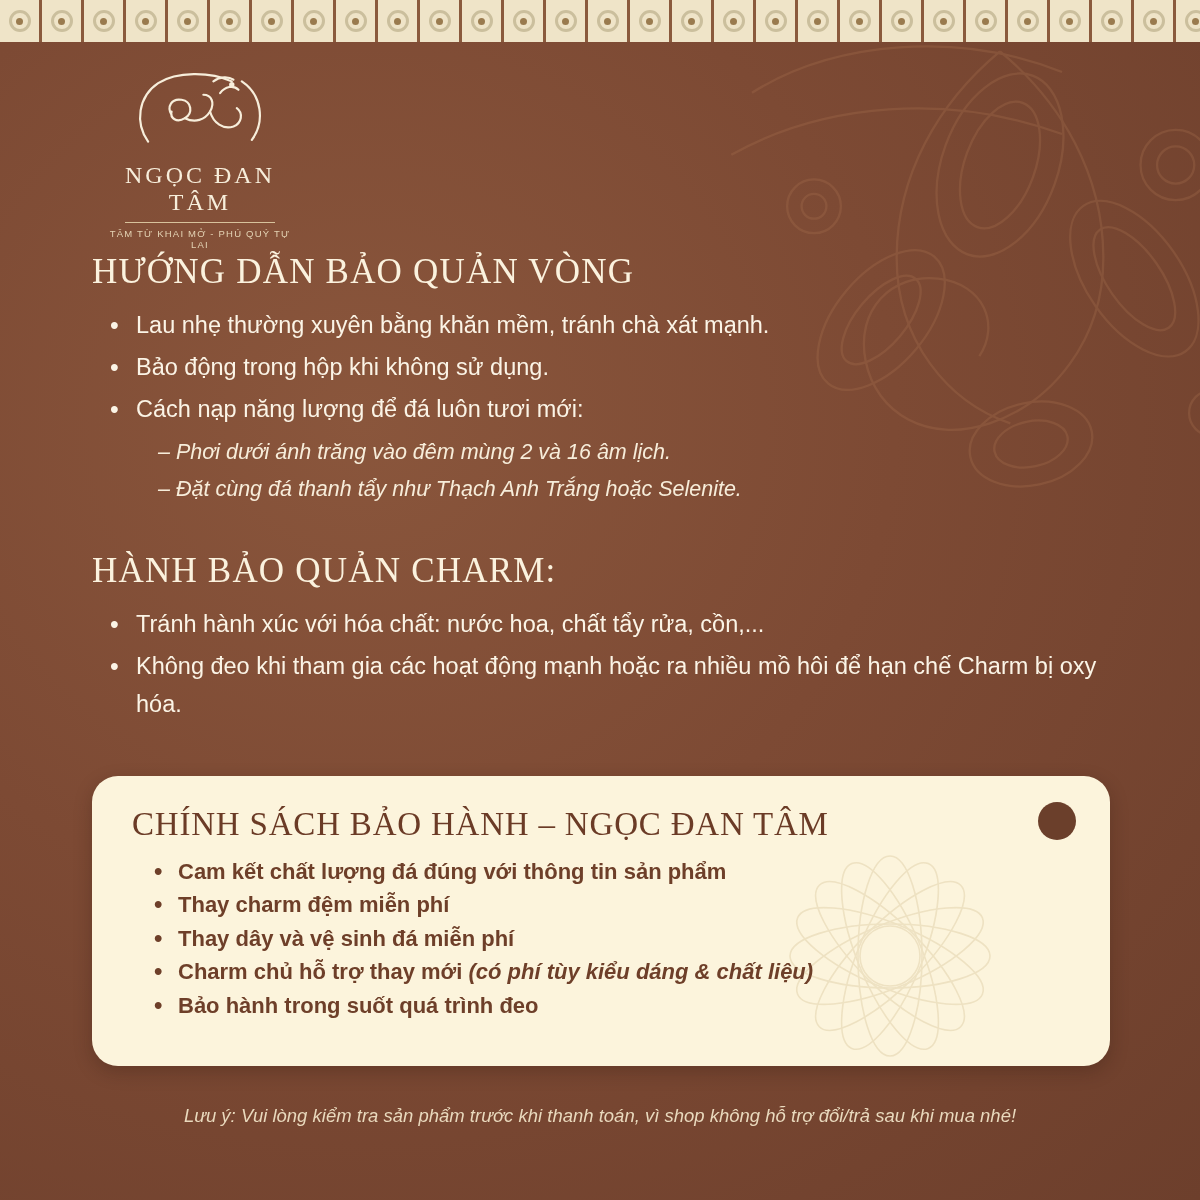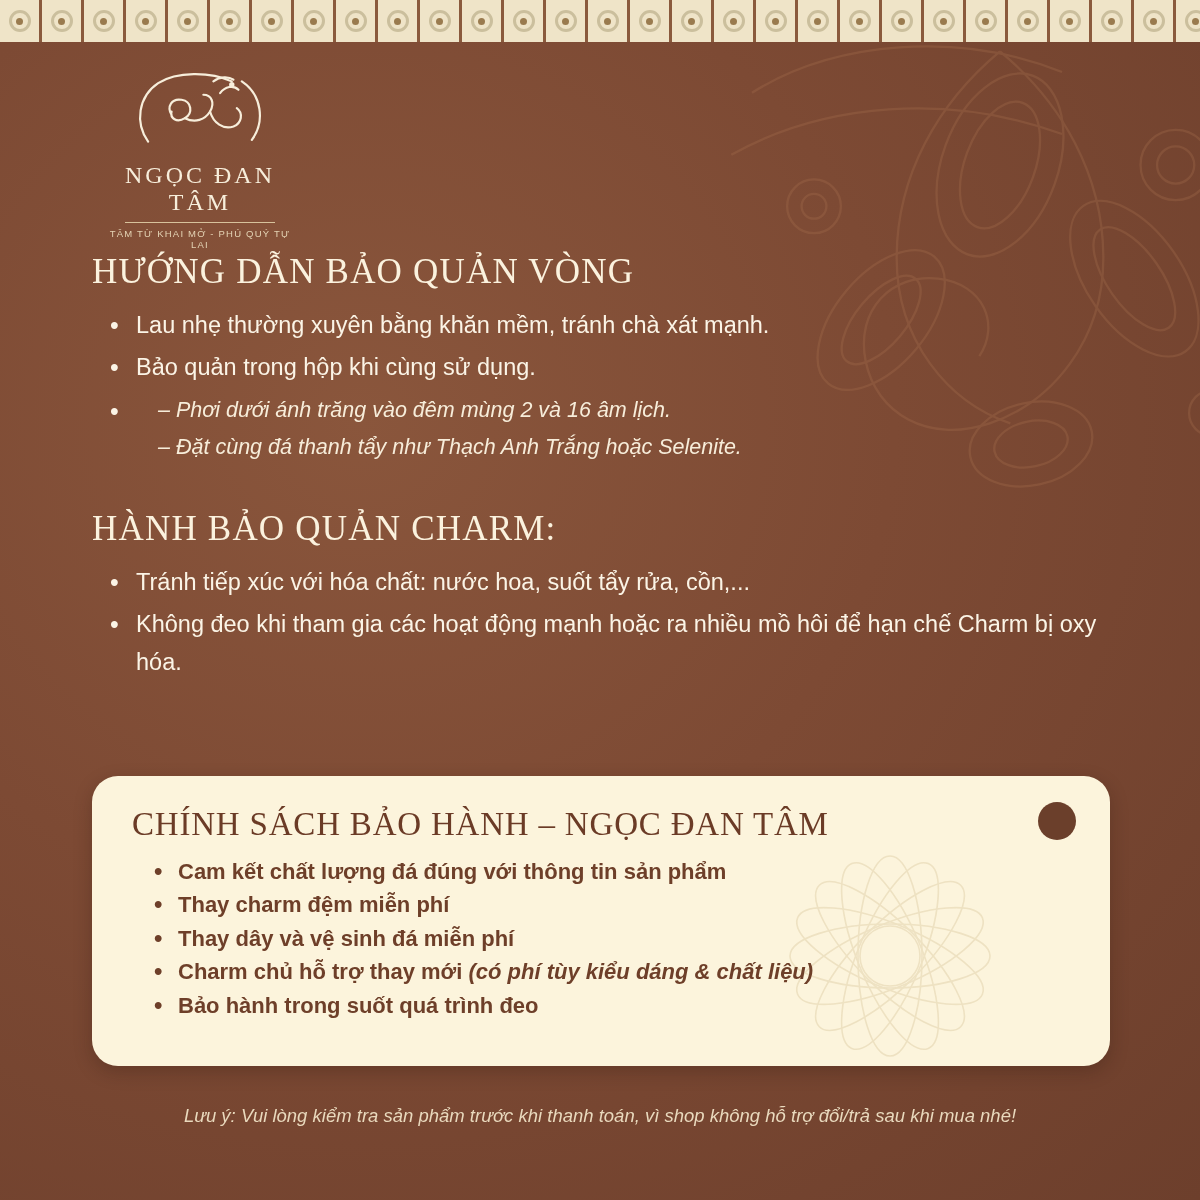--- a/index.html
+++ b/index.html
@@ -441,32 +441,33 @@
     <div class="logo-name">NGỌC ĐAN TÂM</div>
     <div class="logo-divider"></div>
     <div class="logo-tag">TÂM TỪ KHAI MỞ - PHÚ QUÝ TỰ LAI</div>
   </div>
 
   <div class="content">
 
     <h2 class="section-title">HƯỚNG DẪN BẢO QUẢN VÒNG</h2>
     <ul class="bullets">
       <li><span>Lau nhẹ thường xuyên bằng khăn mềm, tránh chà xát mạnh.</span></li>
-      <li><span>Bảo quản trong hộp khi cùng sử dụng.</span></li>
+      <li><span>Bảo động trong hộp khi không sử dụng.</span></li>
       <li>
+        <span>Cách nạp năng lượng để đá luôn tươi mới:</span>
         <ul class="sub-list">
           <li>Phơi dưới ánh trăng vào đêm mùng 2 và 16 âm lịch.</li>
           <li>Đặt cùng đá thanh tẩy như Thạch Anh Trắng hoặc Selenite.</li>
         </ul>
       </li>
     </ul>
 
     <h2 class="section-title second">HÀNH BẢO QUẢN CHARM:</h2>
     <ul class="bullets">
-      <li><span>Tránh tiếp xúc với hóa chất: nước hoa, suốt tẩy rửa, cồn,...</span></li>
+      <li><span>Tránh hành xúc với hóa chất: nước hoa, chất tẩy rửa, cồn,...</span></li>
       <li><span>Không đeo khi tham gia các hoạt động mạnh hoặc ra nhiều mồ hôi để hạn chế Charm bị oxy hóa.</span></li>
     </ul>
 
   </div>
 
   <div class="card">
     <div class="card-dot"></div>
     <div class="card-flower">
       <svg viewBox="0 0 300 300" fill="none" stroke="#e0cfa8" stroke-width="1.6">
         <ellipse cx="150" cy="150" rx="32" ry="100"></ellipse>

